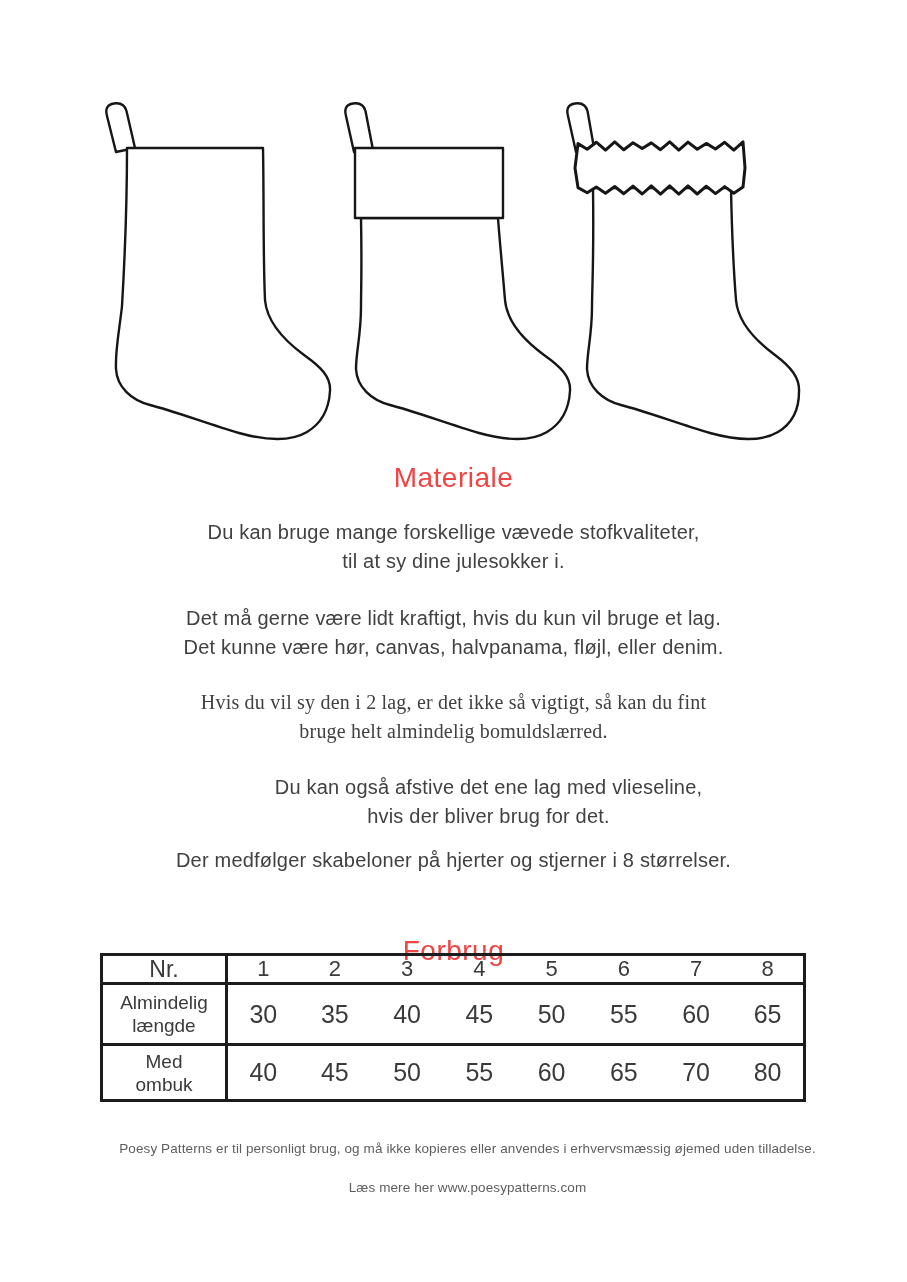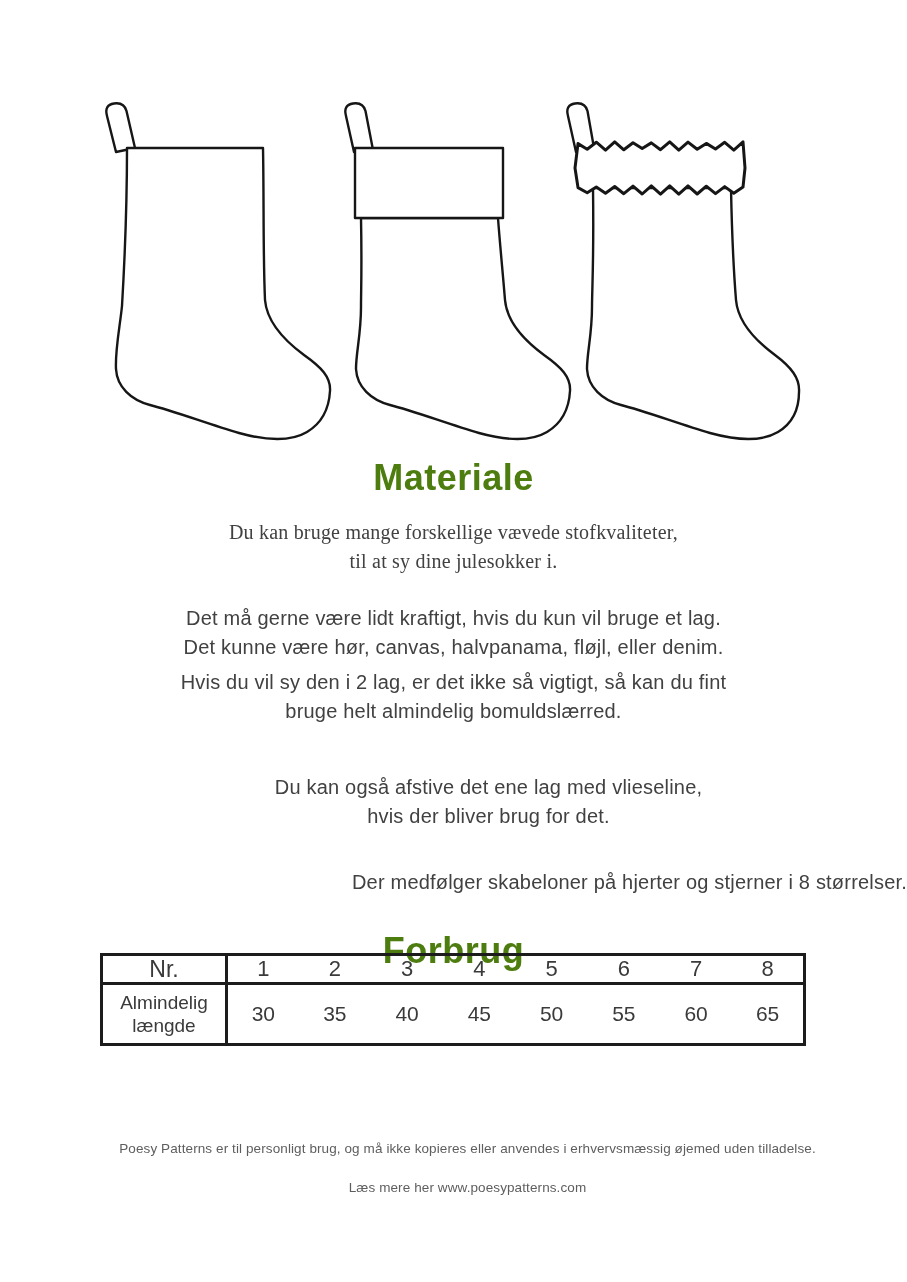--- a/index.html
+++ b/index.html
@@ -33,42 +33,42 @@
 
   
   .centered {
     position: absolute;
     left: 0;
     width: 907px;
     text-align: center;
     margin: 0;
   }
   .heading {
-    font-size: 36px;
-    font-weight: 700;
+    font-size: 28px;
+    font-weight: 400;
     letter-spacing: 0.5px;
-    color: #4d7c0f;
+    color: #ef4444;
     line-height: 34px;
   }
   .materiale-heading { top: 461px; }
   .forbrug-heading  { top: 911px; margin-top: 23px; }
 
   .para {
     font-size: 20px;
     line-height: 28.5px;
     font-weight: 400;
     letter-spacing: 0.2px;
     color: #414141;
     white-space: pre-line;
   }
-  .para-1 { top: 518px; font-family: Liberation Serif, serif; }
+  .para-1 { top: 518px; }
   .para-2 { top: 604px; text-align: center; }
-  .para-3 { top: 668px; }
+  .para-3 { top: 688px; font-family: Liberation Serif, serif; }
   .para-4 { top: 773px; margin-left: 35px; }
-  .para-5 { top: 868px; text-align: right; }
+  .para-5 { top: 846px; }
 
   
   .forbrug-table {
     position: absolute;
     left: 100px;
     top: 953px;
     width: 706px;
     border-collapse: collapse;
     table-layout: fixed;
     border: 3px solid #1c1c1c;
@@ -85,21 +85,21 @@
   .forbrug-table tr.row-ombuk      { height: 56px; }
   .forbrug-table tr + tr td { border-top: 3px solid #1c1c1c; }
   .forbrug-table td.lbl {
     border-right: 3px solid #1c1c1c;
     font-size: 19px;
     line-height: 23px;
     white-space: pre-line;
   }
   .forbrug-table td.hdr-lbl { font-size: 23px; }
   .forbrug-table td.size { font-size: 22px; }
-  .forbrug-table td.val  { font-size: 21px; }
+  .forbrug-table td.val  { font-size: 25px; }
 
   
   .footer-line {
     font-size: 13.5px;
     line-height: 19px;
     color: #5e5e5e;
     letter-spacing: 0.1px;
     margin-left: 14px;
   }
   .footer-1 { top: 1139px; }
@@ -200,19 +200,31 @@
 længde</td>
         <td class="val">30</td>
         <td class="val">35</td>
         <td class="val">40</td>
         <td class="val">45</td>
         <td class="val">50</td>
         <td class="val">55</td>
         <td class="val">60</td>
         <td class="val">65</td>
       </tr>
+      <tr class="row-ombuk">
+        <td class="lbl">Med
+ombuk</td>
+        <td class="val">40</td>
+        <td class="val">45</td>
+        <td class="val">50</td>
+        <td class="val">55</td>
+        <td class="val">60</td>
+        <td class="val">65</td>
+        <td class="val">70</td>
+        <td class="val">80</td>
+      </tr>
     </tbody>
   </table>
 
   <p class="centered footer-line footer-1">Poesy Patterns er til personligt brug, og må ikke kopieres eller anvendes i erhvervsmæssig øjemed uden tilladelse.</p>
   <p class="centered footer-line footer-2">Læs mere her www.poesypatterns.com</p>
 
 </main>
 
 </body></html>

